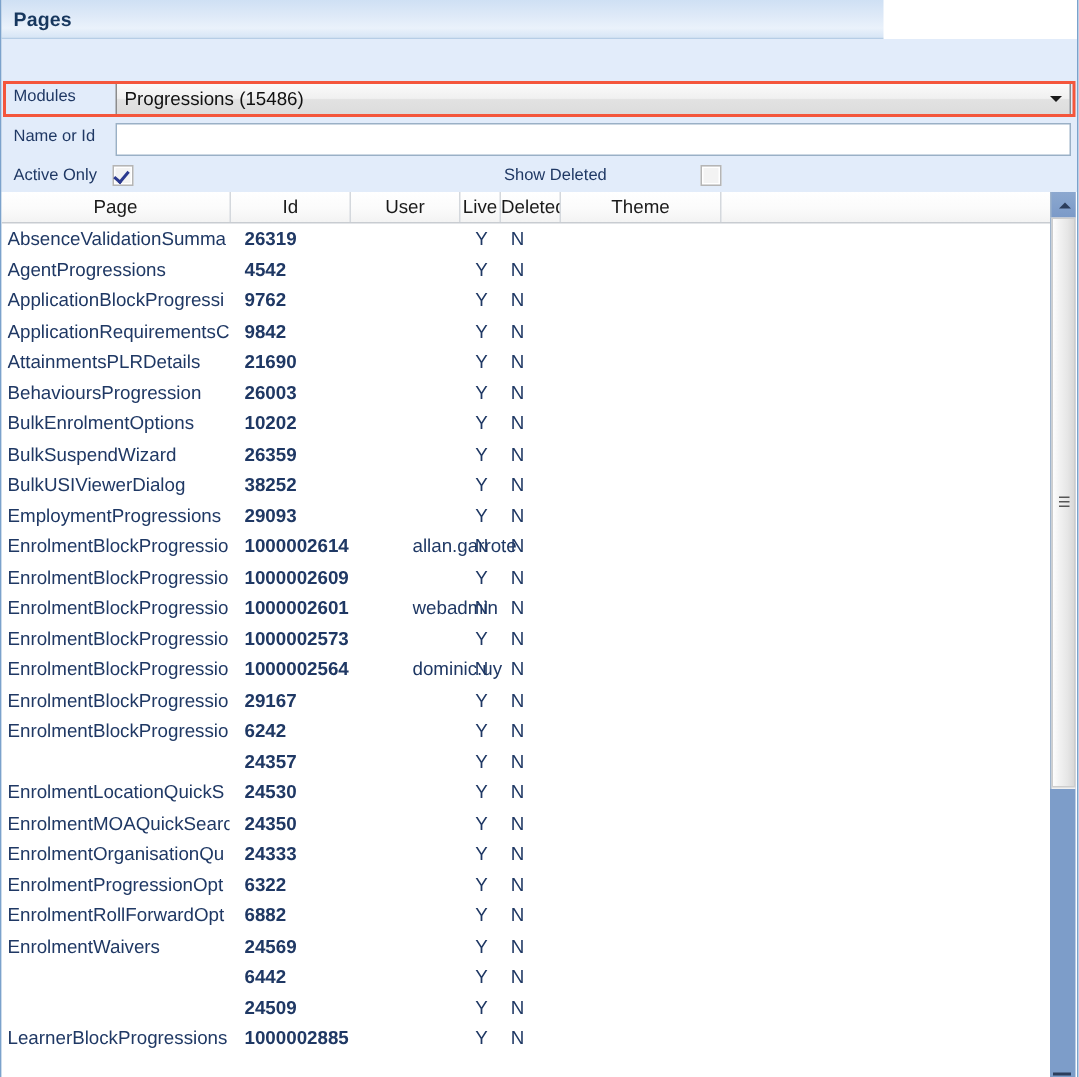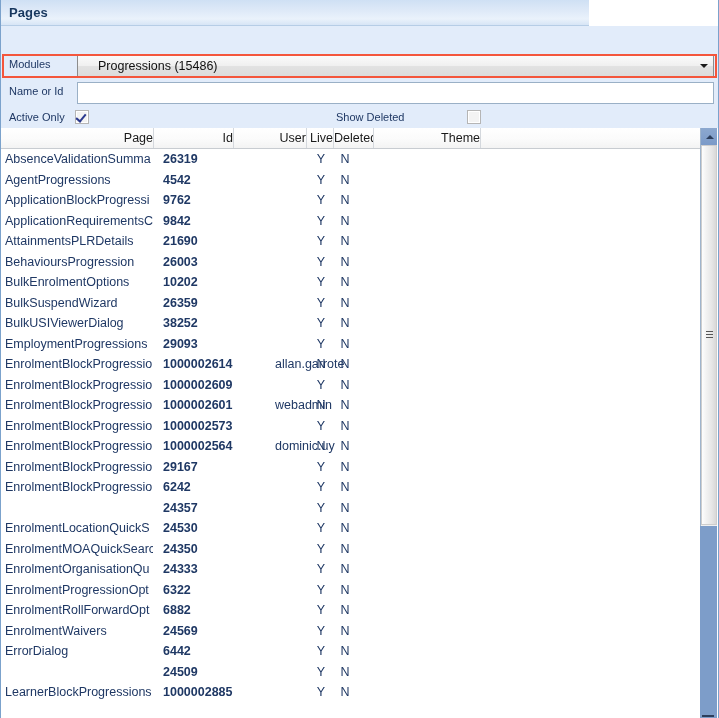--- a/index.html
+++ b/index.html
@@ -80,21 +80,21 @@
   
   .combo {
     position: absolute;
     box-sizing: border-box;
     background: linear-gradient(to bottom, #fafafa 0%, #f0f0f0 48%, #e2e2e2 52%, #dcdcdc 100%);
     border: 1px solid #8c8c8c;
     border-radius: 1px;
     color: #101010;
     font-size: 12.5px;
     line-height: 20px;
-    padding-left: 20px;
+    padding-left: 5px;
     overflow: hidden;
     white-space: nowrap;
   }
   .combo .arrow {
     position: absolute;
     right: 5px;
     top: 50%;
     margin-top: -2px;
     width: 0; height: 0;
     border-left: 4px solid transparent;
@@ -153,21 +153,21 @@
     height: 21px;
     background: linear-gradient(to bottom, #ffffff 0%, #fbfbfb 55%, #f3f3f3 100%);
     border-bottom: 1px solid #c8ccd1;
     box-sizing: border-box;
   }
   .gridhead .hcell {
     position: absolute;
     top: 0;
     height: 20px;
     line-height: 20px;
-    text-align: right;
+    text-align: center;
     color: #1a1a1a;
     font-size: 12.5px;
     box-sizing: border-box;
     border-right: 1px solid #d4d8dd;
     overflow: hidden;
     white-space: nowrap;
   }
 
   .rows {
     position: absolute;
@@ -507,21 +507,20 @@
         </div>
         <div class="row">
           <div class="cell c-page">EnrolmentWaivers</div>
           <div class="cell c-id">24569</div>
           <div class="cell c-user"></div>
           <div class="cell c-live">Y</div>
           <div class="cell c-del">N</div>
           <div class="cell c-theme"></div>
         </div>
         <div class="row">
-          <div class="cell c-page">ErrorDialog</div>
           <div class="cell c-id">6442</div>
           <div class="cell c-user"></div>
           <div class="cell c-live">Y</div>
           <div class="cell c-del">N</div>
           <div class="cell c-theme"></div>
         </div>
         <div class="row">
           <div class="cell c-id">24509</div>
           <div class="cell c-user"></div>
           <div class="cell c-live">Y</div>

